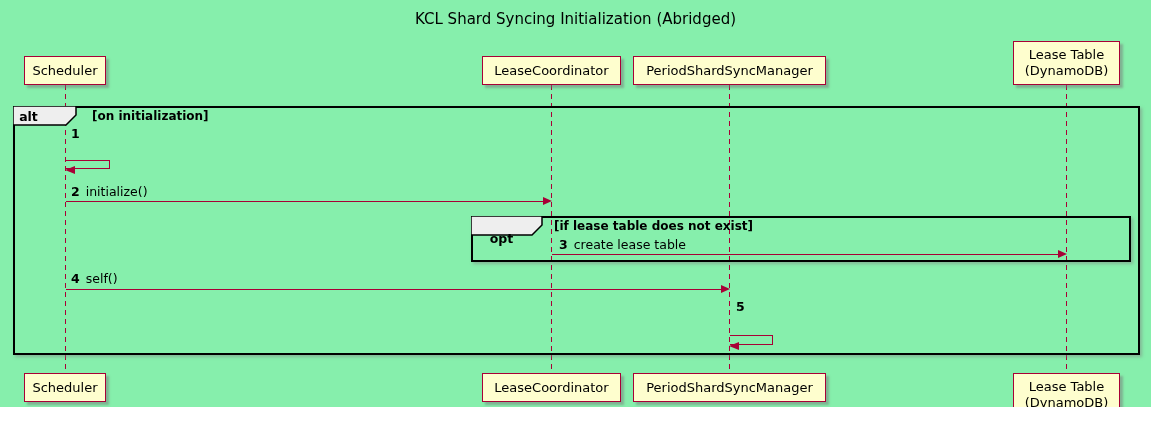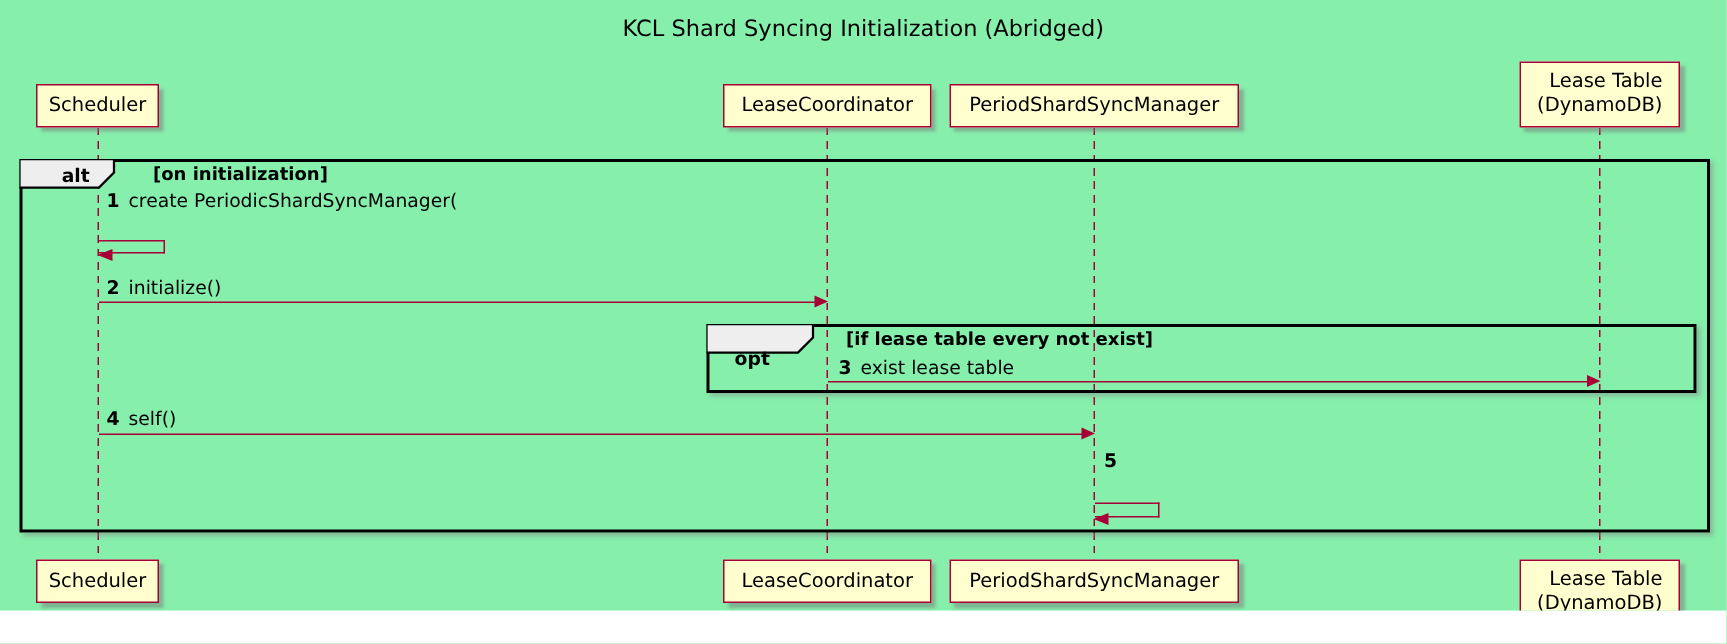--- a/index.html
+++ b/index.html
@@ -17,27 +17,27 @@
   .title{position:absolute;left:0;top:10px;width:100%;text-align:center;
          font-size:15px;color:#000;}
 
   .lifeline{position:absolute;width:1px;top:85px;height:288px;
     background:repeating-linear-gradient(to bottom,var(--lifeline) 0px,var(--lifeline) 5px,transparent 5px,transparent 9px);}
 
   .pbox{position:absolute;background:var(--participant-fill);
         border:1.5px solid var(--participant-border);
         box-shadow:3px 3px 2px rgba(120,120,120,0.5);
         display:flex;align-items:center;justify-content:center;
-        font-size:13px;color:#000;text-align:right;white-space:pre-line;line-height:16px;}
+        font-size:13px;color:#000;text-align:center;white-space:pre-line;line-height:16px;}
 
   .frame{position:absolute;border:2px solid var(--frame-border);
          box-shadow:2px 2px 3px rgba(130,130,130,0.5);background:transparent;}
   .pent{position:absolute;}
   .frame-keyword{position:absolute;font-size:12.5px;font-weight:bold;color:#000;text-align:center;}
-  .frame-cond{position:absolute;font-size:12px;font-weight:bold;color:#000;white-space:nowrap;margin-left:10px;}
+  .frame-cond{position:absolute;font-size:12px;font-weight:bold;color:#000;white-space:nowrap;}
 
   .msg{position:absolute;display:flex;align-items:center;gap:6px;
        font-size:12.5px;color:#000;line-height:14px;white-space:nowrap;}
   .msg .num{font-weight:bold;}
   .msg .lines{display:flex;flex-direction:column;}
   .msg .l2{padding-left:8px;}
 
   .msg-arrow{position:absolute;height:9px;}
   .msg-arrow .line{position:absolute;left:0;right:6px;top:4px;height:1px;background:var(--arrow);}
   .msg-arrow .head-r{position:absolute;right:0;top:0;width:0;height:0;
@@ -62,52 +62,51 @@
   <div class="pbox" style="left:24px;top:56px;width:82px;height:29px;">Scheduler</div>
   <div class="pbox" style="left:482px;top:56px;width:139px;height:29px;">LeaseCoordinator</div>
   <div class="pbox" style="left:633px;top:56px;width:193px;height:29px;">PeriodShardSyncManager</div>
   <div class="pbox" style="left:1013px;top:41px;width:107px;height:44px;">Lease Table
 (DynamoDB)</div>
 
   <div class="frame" style="left:13px;top:106px;width:1127px;height:249px;"></div>
   <svg class="pent" style="left:13px;top:106px;" width="66" height="21">
     <polygon points="0,0 63,0 63,9 53,19 0,19" style="fill:var(--frame-header-fill);stroke:var(--frame-border);stroke-width:1.5;"></polygon>
   </svg>
-  <span class="frame-keyword" style="left:24px;top:109px;width:53px;">alt</span>
+  <span class="frame-keyword" style="left:2px;top:109px;width:53px;">alt</span>
   <span class="frame-cond" style="left:92px;top:109px;">[on initialization]</span>
 
   <div class="msg" style="left:71px;top:127px;">
     <span class="num">1</span>
     <span class="lines">
-      <span>create PeriodicShardSyncManager(</span>
     </span>
   </div>
   <div class="self-arrow" style="left:66px;top:160px;width:44px;height:9px;">
     <div class="head-l"></div>
   </div>
 
   <div class="msg" style="left:71px;top:185px;">
     <span class="num">2</span>
     <span>initialize()</span>
   </div>
   <div class="msg-arrow" style="left:66px;top:197px;width:486px;">
     <div class="line"></div>
     <div class="head-r"></div>
   </div>
 
   <div class="frame" style="left:471px;top:216px;width:660px;height:46px;"></div>
   <svg class="pent" style="left:471px;top:216px;" width="75" height="21">
     <polygon points="0,0 71,0 71,9 61,19 0,19" style="fill:var(--frame-header-fill);stroke:var(--frame-border);stroke-width:1.5;"></polygon>
   </svg>
   <span class="frame-keyword" style="left:471px;top:231px;width:61px;">opt</span>
-  <span class="frame-cond" style="left:554px;top:219px;">[if lease table every not exist]</span>
+  <span class="frame-cond" style="left:554px;top:219px;">[if lease table does not exist]</span>
 
   <div class="msg" style="left:559px;top:238px;">
     <span class="num">3</span>
-    <span>exist lease table</span>
+    <span>create lease table</span>
   </div>
   <div class="msg-arrow" style="left:552px;top:250px;width:515px;">
     <div class="line"></div>
     <div class="head-r"></div>
   </div>
 
   <div class="msg" style="left:71px;top:272px;">
     <span class="num">4</span>
     <span>self()</span>
   </div>

